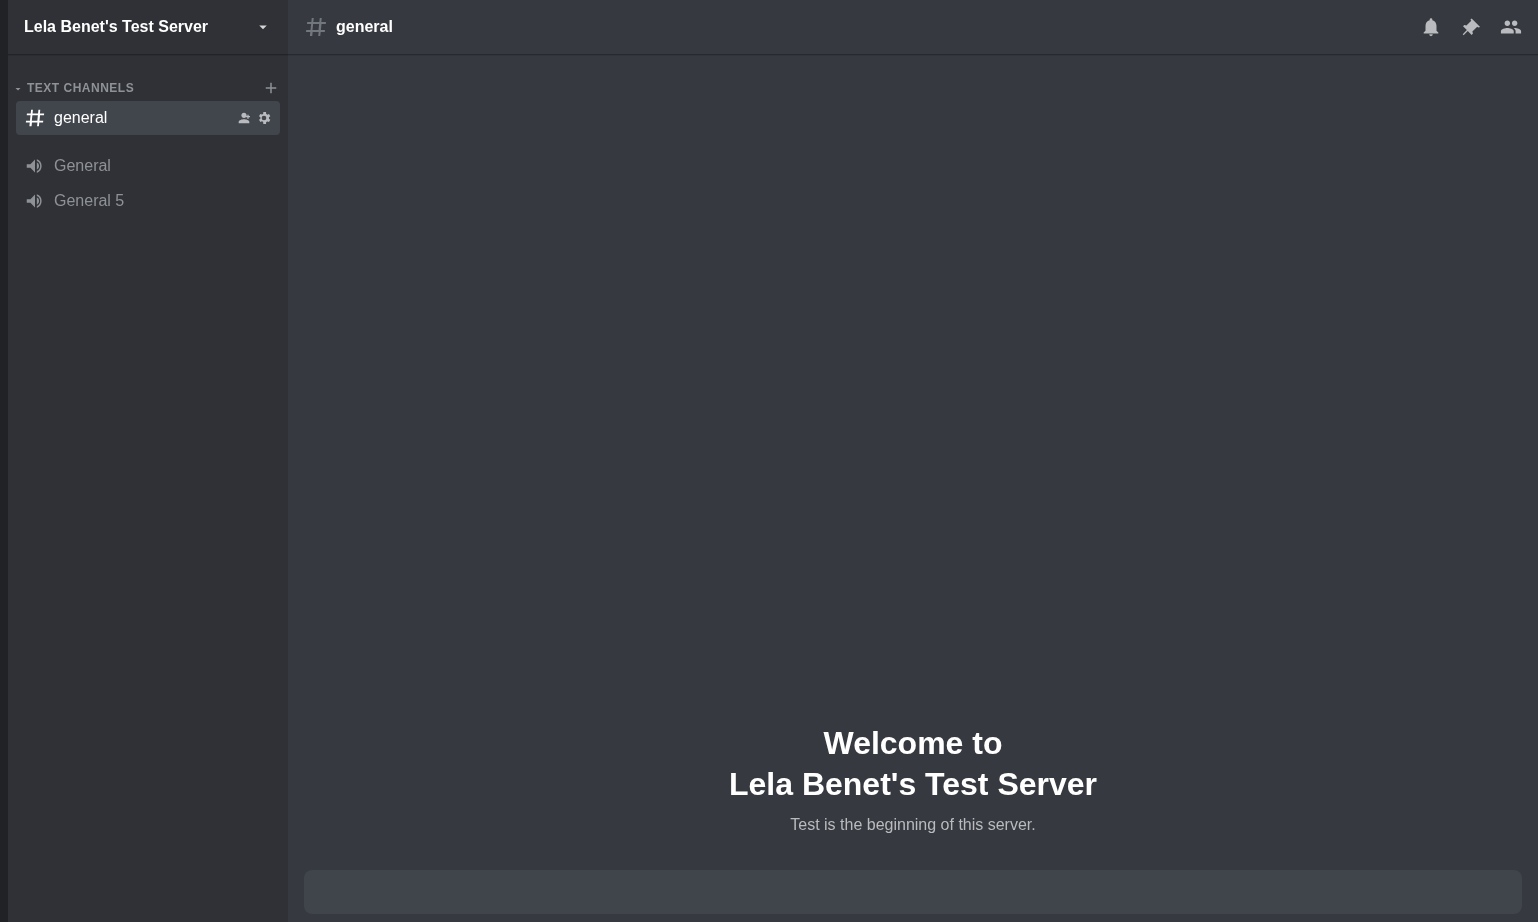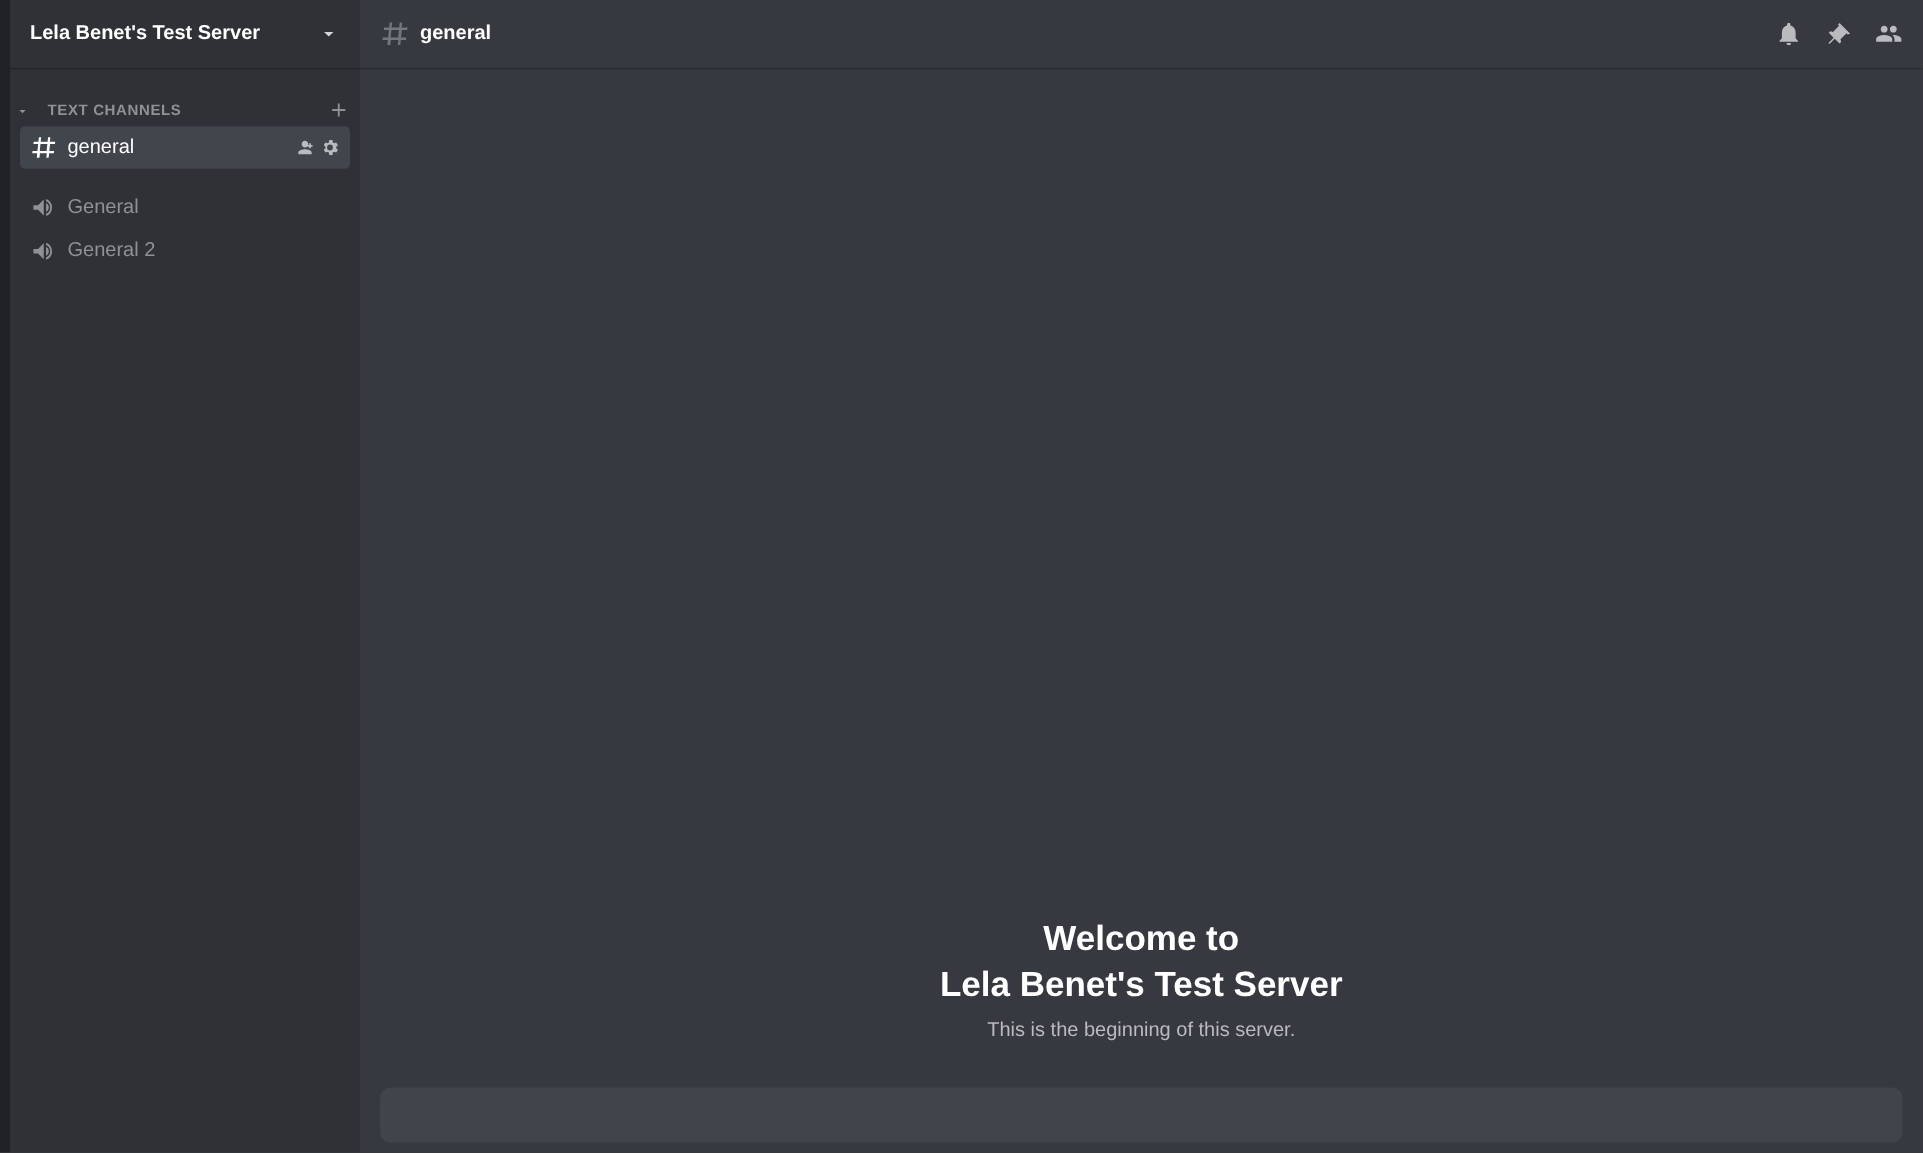--- a/index.html
+++ b/index.html
@@ -57,21 +57,21 @@
     align-items: center;
     justify-content: space-between;
     padding: 0 8px 0 4px;
     height: 24px;
     cursor: pointer;
     color: #8e9297;
   }
   .category-left {
     display: flex;
     align-items: flex-end;
-    gap: 14px;
+    gap: 3px;
   }
   .category-name {
     font-size: 12px;
     font-weight: 600;
     letter-spacing: 0.5px;
     text-transform: uppercase;
   }
   .add-btn {
     color: #8e9297;
     cursor: pointer;
@@ -149,21 +149,21 @@
     flex-direction: column;
     justify-content: flex-end;
     padding: 16px;
   }
   .welcome {
     text-align: center;
     margin-bottom: 20px;
     margin-top: auto;
   }
   .welcome h2 {
-    font-size: 28px;
+    font-size: 32px;
     font-weight: 700;
     color: #ffffff;
     line-height: 1.3;
   }
   .welcome p {
     margin-top: 10px;
     color: #b9bbbe;
     font-size: 16px;
   }
 
@@ -250,21 +250,21 @@
 
       </div>
 
       <div class="channel">
         <div class="left">
           <span>
             <svg class="type-icon" width="22" height="22" viewBox="0 0 24 24">
                 <path fill="currentColor" d="M3 10v4h4l5 5V5L7 10H3zm13.5 2a4.5 4.5 0 0 0-2.5-4v8a4.5 4.5 0 0 0 2.5-4zM14 4.5v2a6 6 0 0 1 0 11v2a8 8 0 0 0 0-15z"></path>
               </svg>
           </span>
-          <span class="name">General 2</span>
+          <span class="name">General 5</span>
         </div>
 
       </div>
     </div>
 
   </div>
 </aside>
 
 <main class="main">
   <div class="chat-header">
@@ -293,20 +293,20 @@
       </span>
     </div>
   </div>
 
   <div class="chat-body">
     <div class="welcome">
       <h2>
         <span>Welcome to</span><br>
         <span>Lela Benet's Test Server</span>
       </h2>
-      <p>This is the beginning of this server.</p>
+      <p>Test is the beginning of this server.</p>
     </div>
   </div>
 
   <div class="chat-input-wrap">
     <div class="chat-input"></div>
   </div>
 </main>
 
 </body></html>

